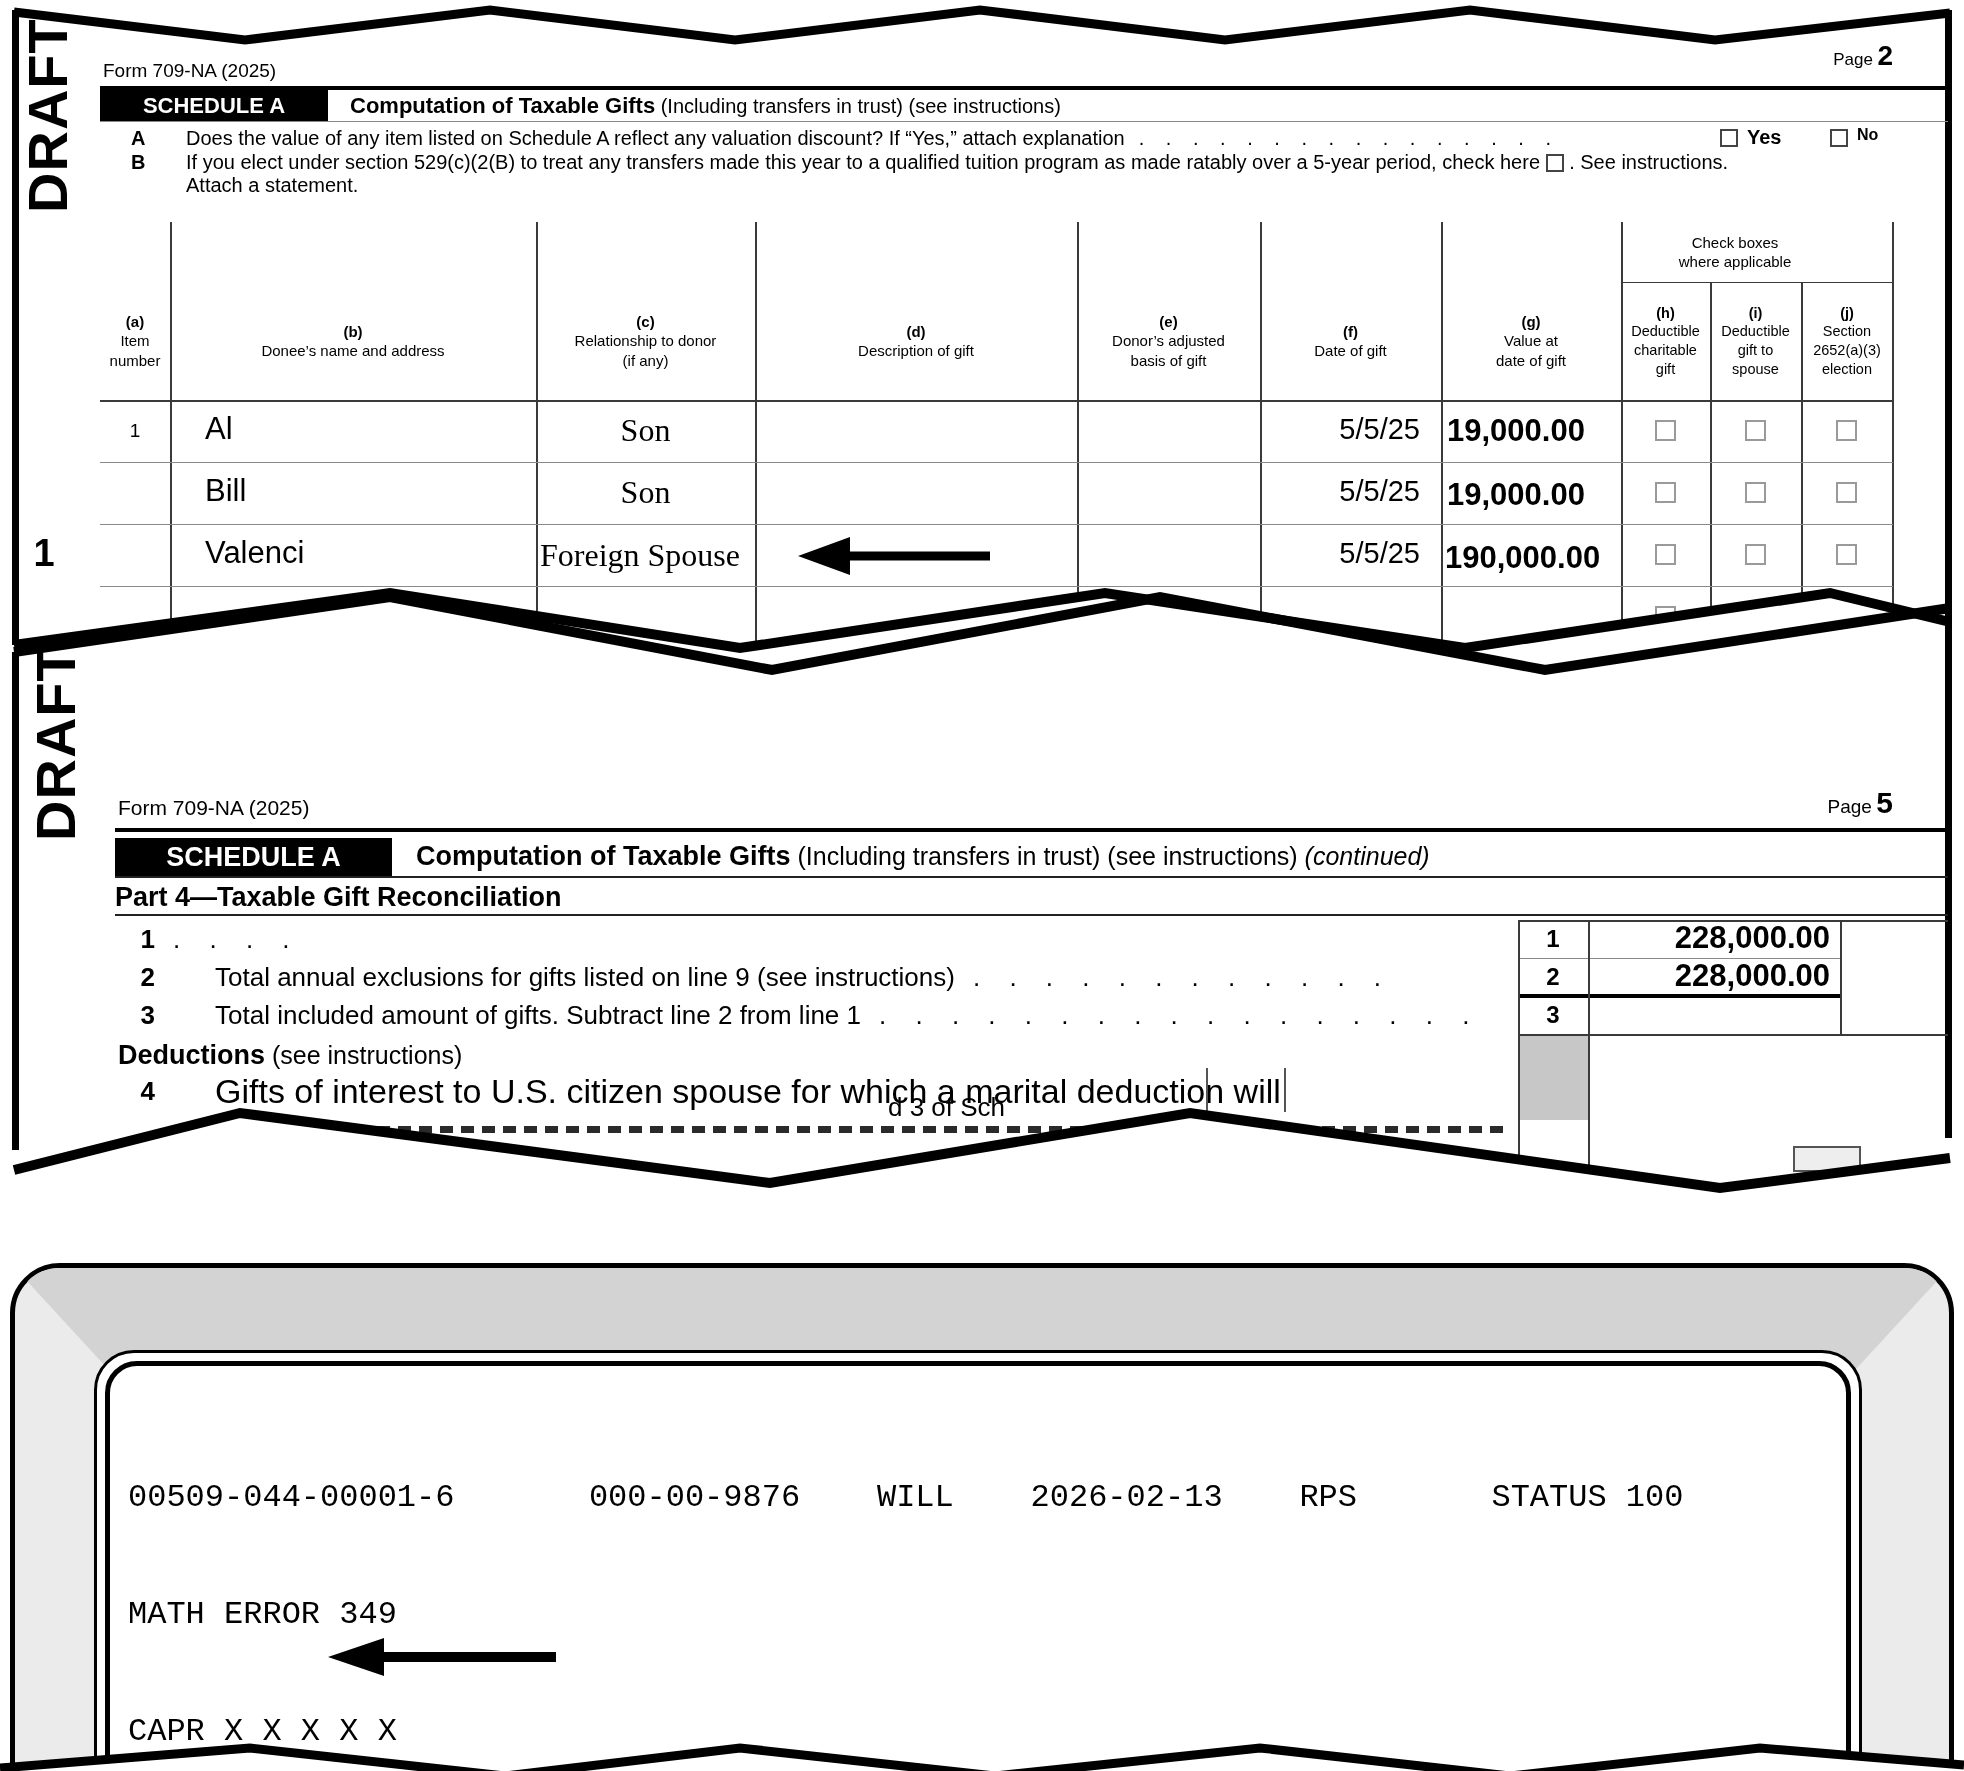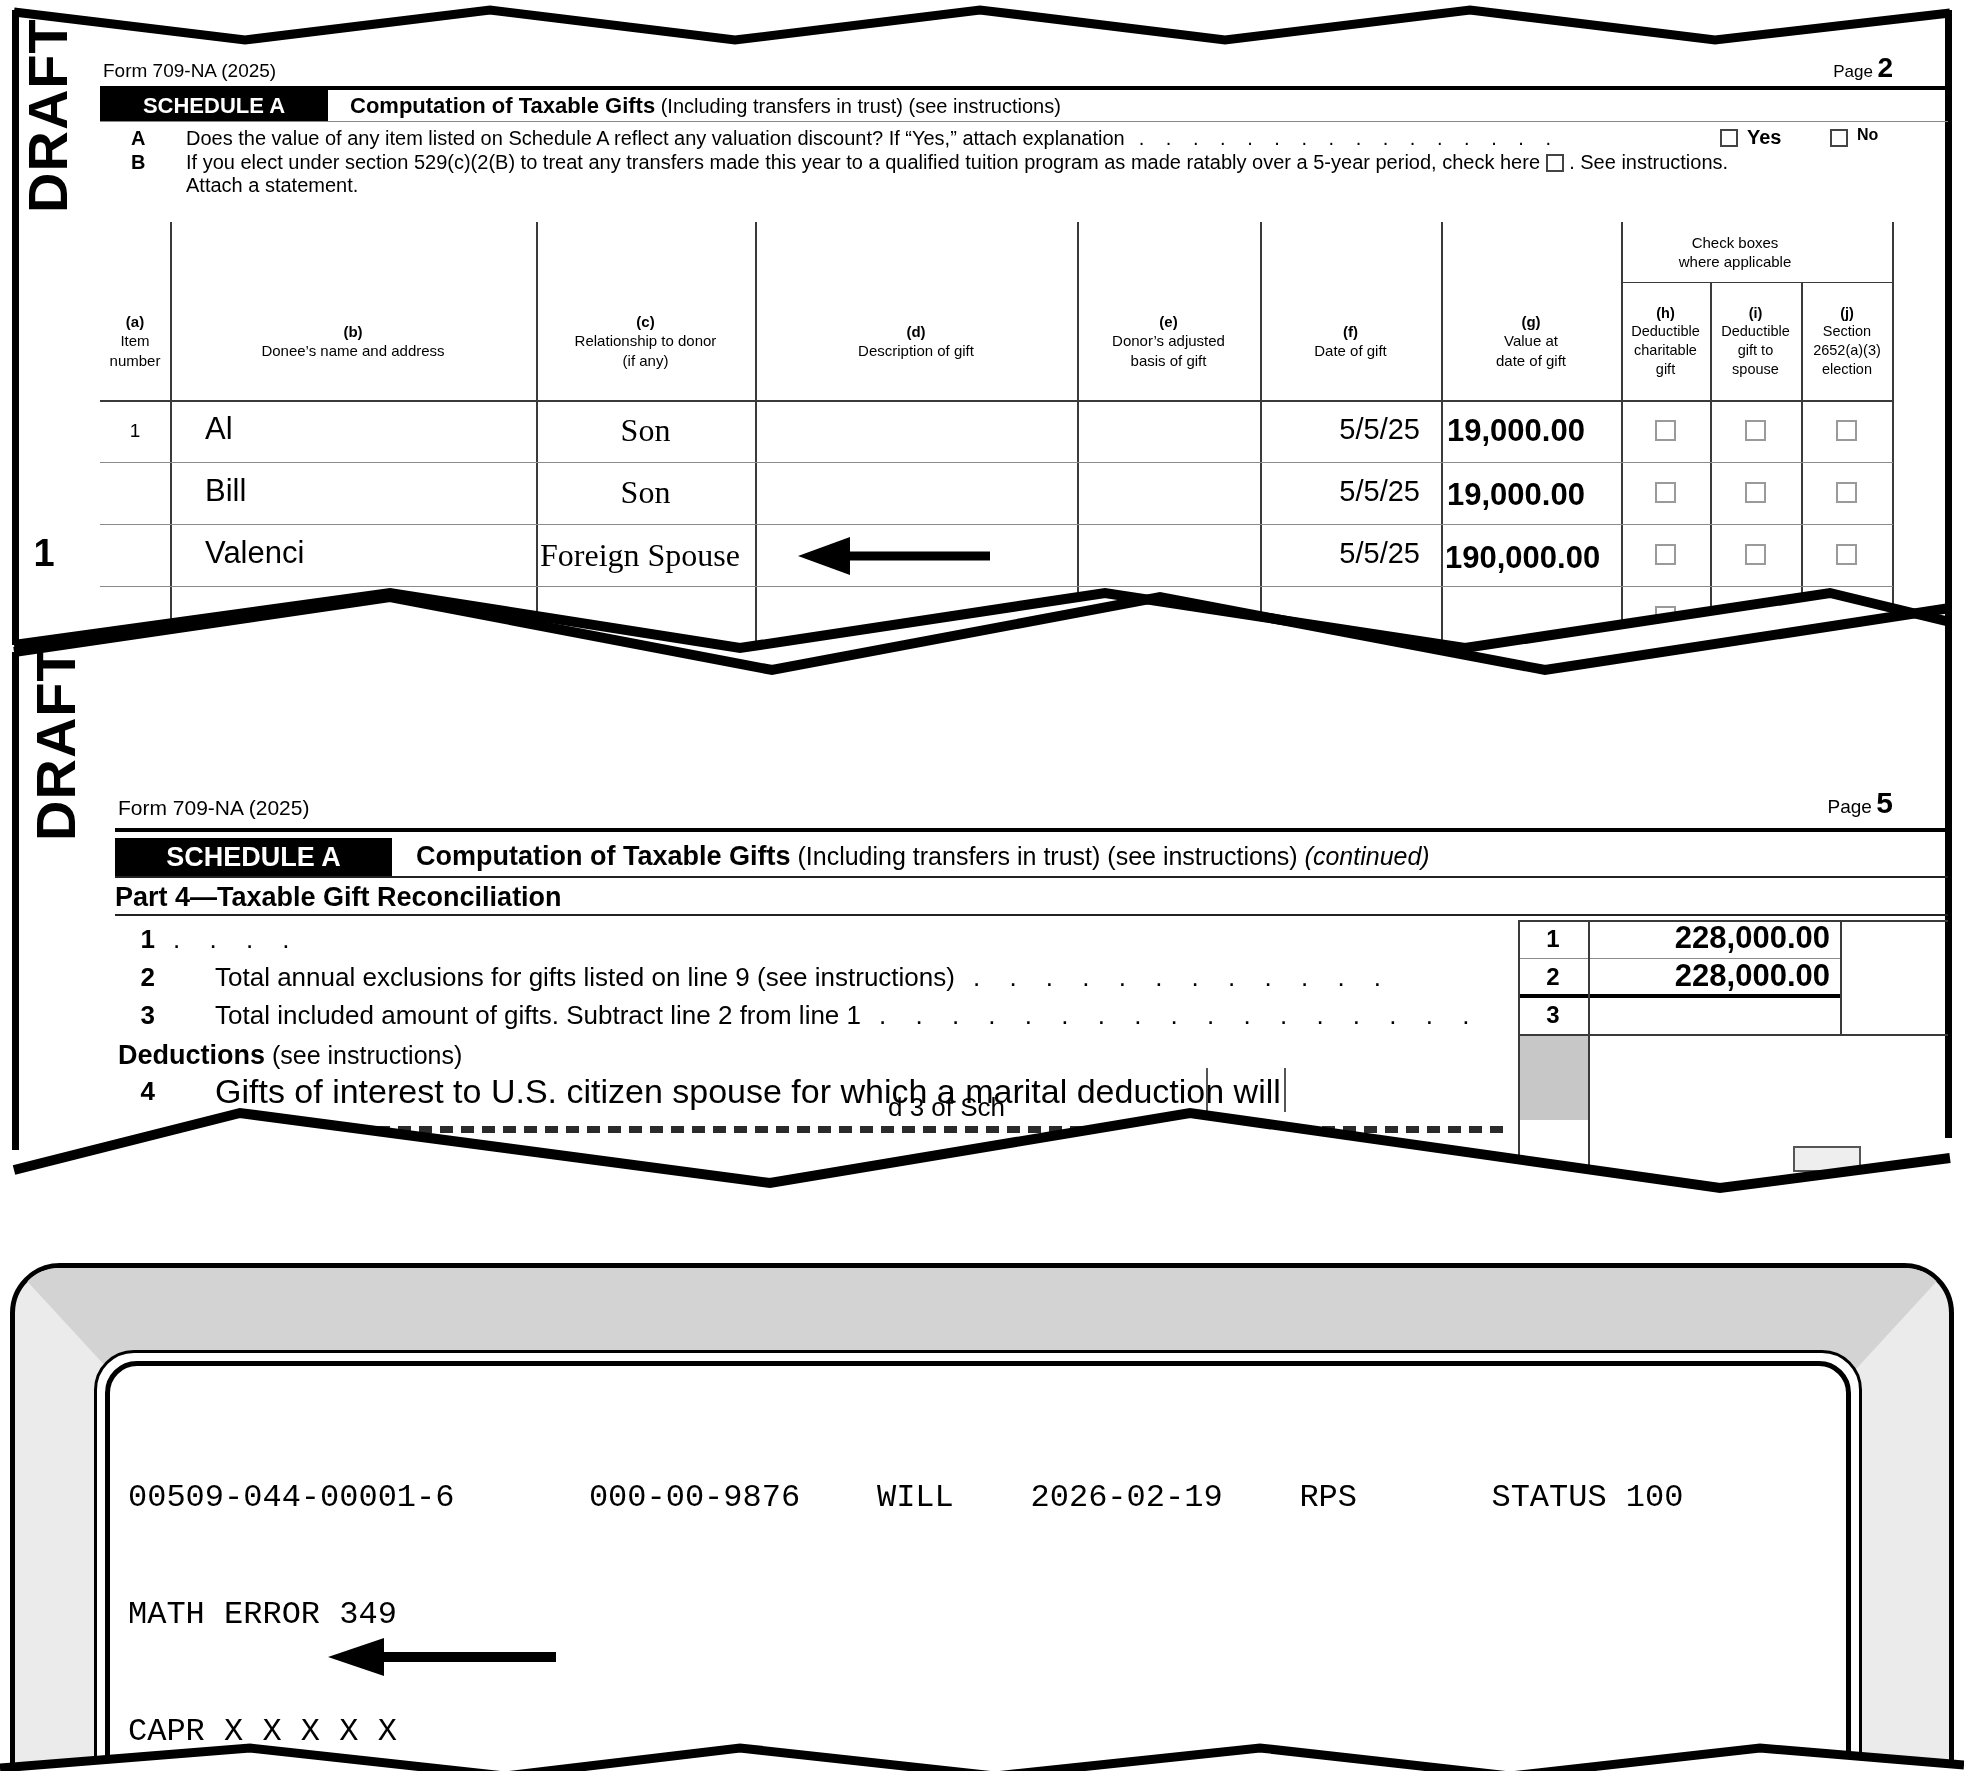--- a/index.html
+++ b/index.html
@@ -29,21 +29,21 @@
 <div id="page">
 
   <div class="abs" style="left:0;top:0;width:1964px;height:660px;">
 
     <div class="abs" style="left:12px;top:10px;width:7px;height:637px;background:#000;"></div>
     <div class="abs" style="left:1945px;top:10px;width:7px;height:615px;background:#000;"></div>
 
     <div class="abs draft" style="left:-43px;top:92px;width:182px;height:60px;transform:rotate(-90deg);">DRAFT</div>
 
     <div class="abs" style="left:103px;top:60px;font-size:19px;">Form 709-NA (2025)</div>
-    <div class="abs" style="left:1750px;top:52px;width:143px;text-align:right;">
+    <div class="abs" style="left:1750px;top:40px;width:143px;text-align:right;">
       <span style="font-size:17px;">Page</span>
       <span style="font-size:28px;font-weight:bold;">2</span>
     </div>
 
     <div class="abs" style="left:100px;top:86px;width:1848px;height:36px;border-top:4px solid #000;border-bottom:1px solid #888;box-sizing:border-box;display:flex;align-items:stretch;">
       <div class="badge" style="width:228px;font-size:22px;">SCHEDULE A</div>
       <div style="margin-left:22px;line-height:31px;white-space:nowrap;">
         <span style="font-weight:bold;font-size:22px;">Computation of Taxable Gifts</span><span style="font-size:20px;"> (Including transfers in trust) (see instructions)</span>
       </div>
     </div>
@@ -276,21 +276,21 @@
       <polyline points="14,80 240,23 770,93 1190,23 1720,98 1950,68" fill="none" stroke="#000" stroke-width="10" stroke-linejoin="miter"></polyline>
     </svg>
   </div>
 
   <div class="abs" style="left:10px;top:1263px;width:1944px;height:508px;">
     <div class="abs" style="left:0;top:0;width:1944px;height:508px;border:5px solid #000;border-radius:50px 50px 0 0;background:#ebebeb;box-sizing:border-box;"></div>
     <div class="abs" style="left:5px;top:5px;width:1934px;height:100px;background:#d3d3d3;border-radius:44px 44px 0 0;clip-path:polygon(0 0,100% 0,calc(100% - 92px) 100%,92px 100%);"></div>
     <div class="abs" style="left:84px;top:87px;width:1768px;height:600px;border:3px solid #000;border-radius:40px;background:#fff;box-sizing:border-box;"></div>
     <div class="abs" style="left:95px;top:98px;width:1746px;height:600px;border:5px solid #000;border-radius:32px;background:#fff;box-sizing:border-box;overflow:hidden;padding:34px 20px 0 18px;">
       <div class="mono" style="font-size:32px;line-height:39px;white-space:pre;">
-        <div>00509-044-00001-6       000-00-9876    WILL    2026-02-19    RPS       STATUS 100</div>
+        <div>00509-044-00001-6       000-00-9876    WILL    2026-02-13    RPS       STATUS 100</div>
         <div>MATH ERROR 349</div>
         <div>CAPR X X X X X</div>
         
         
         
         
         
         
       </div>
     </div>

